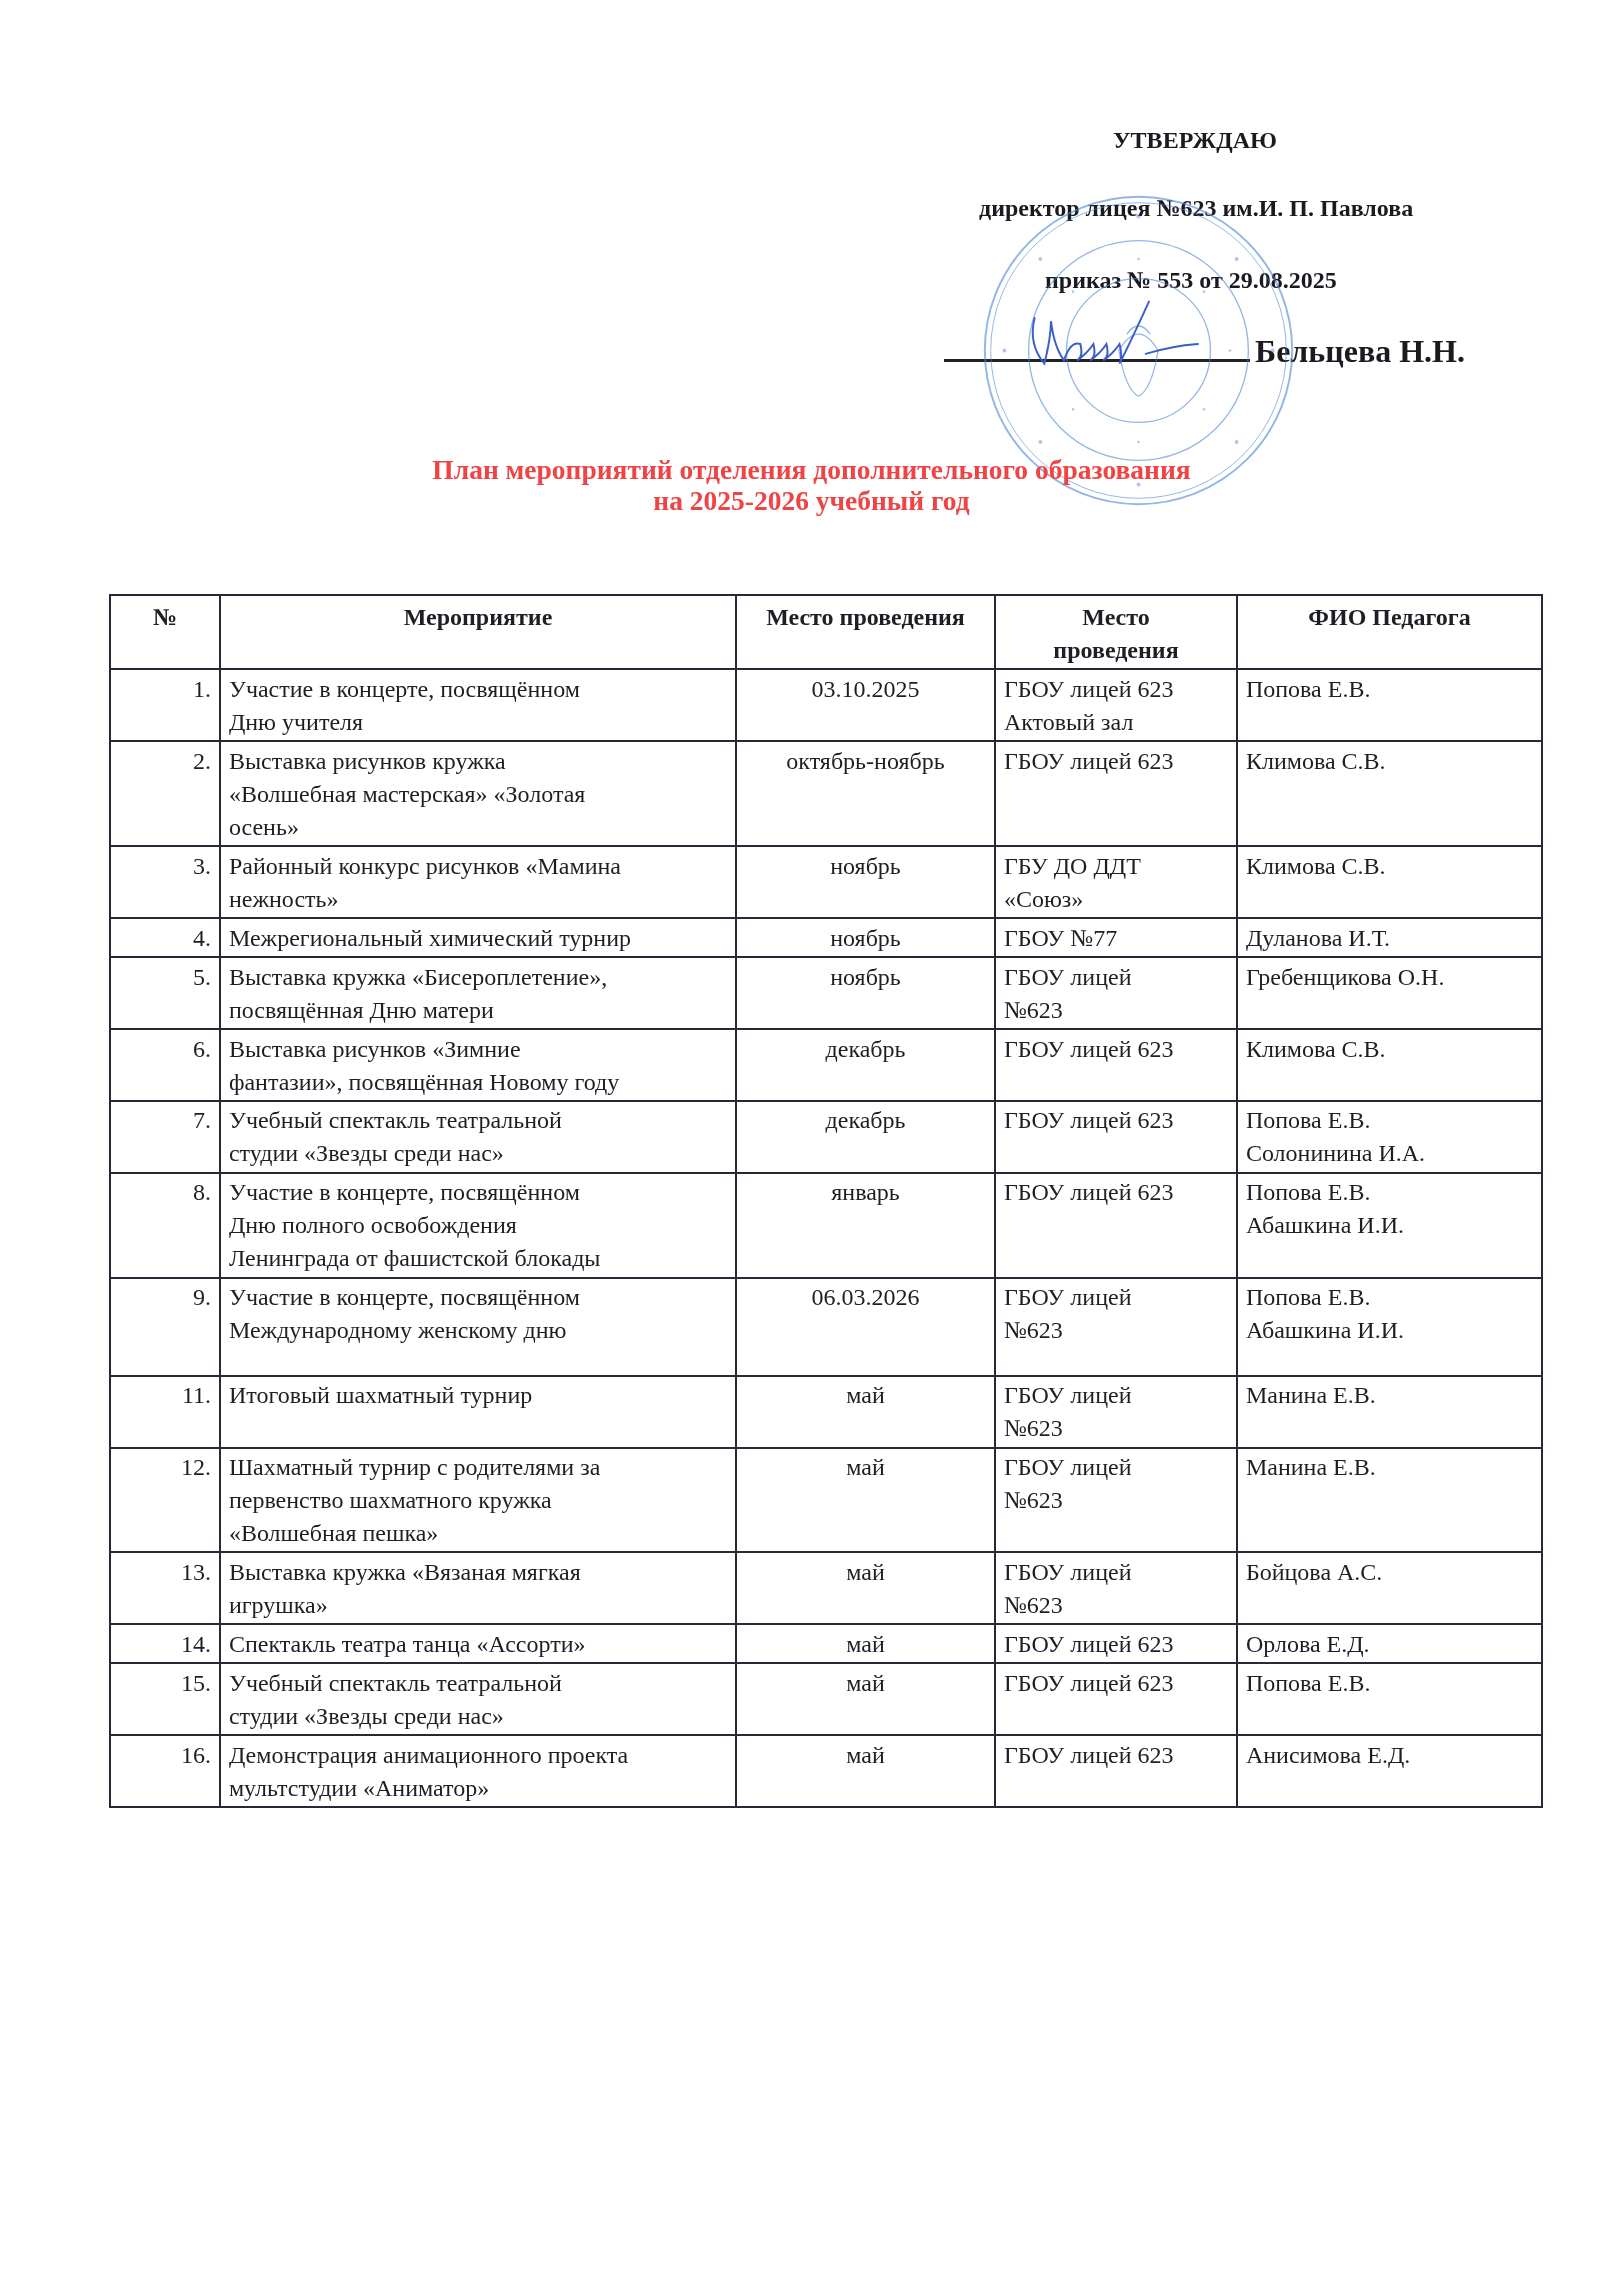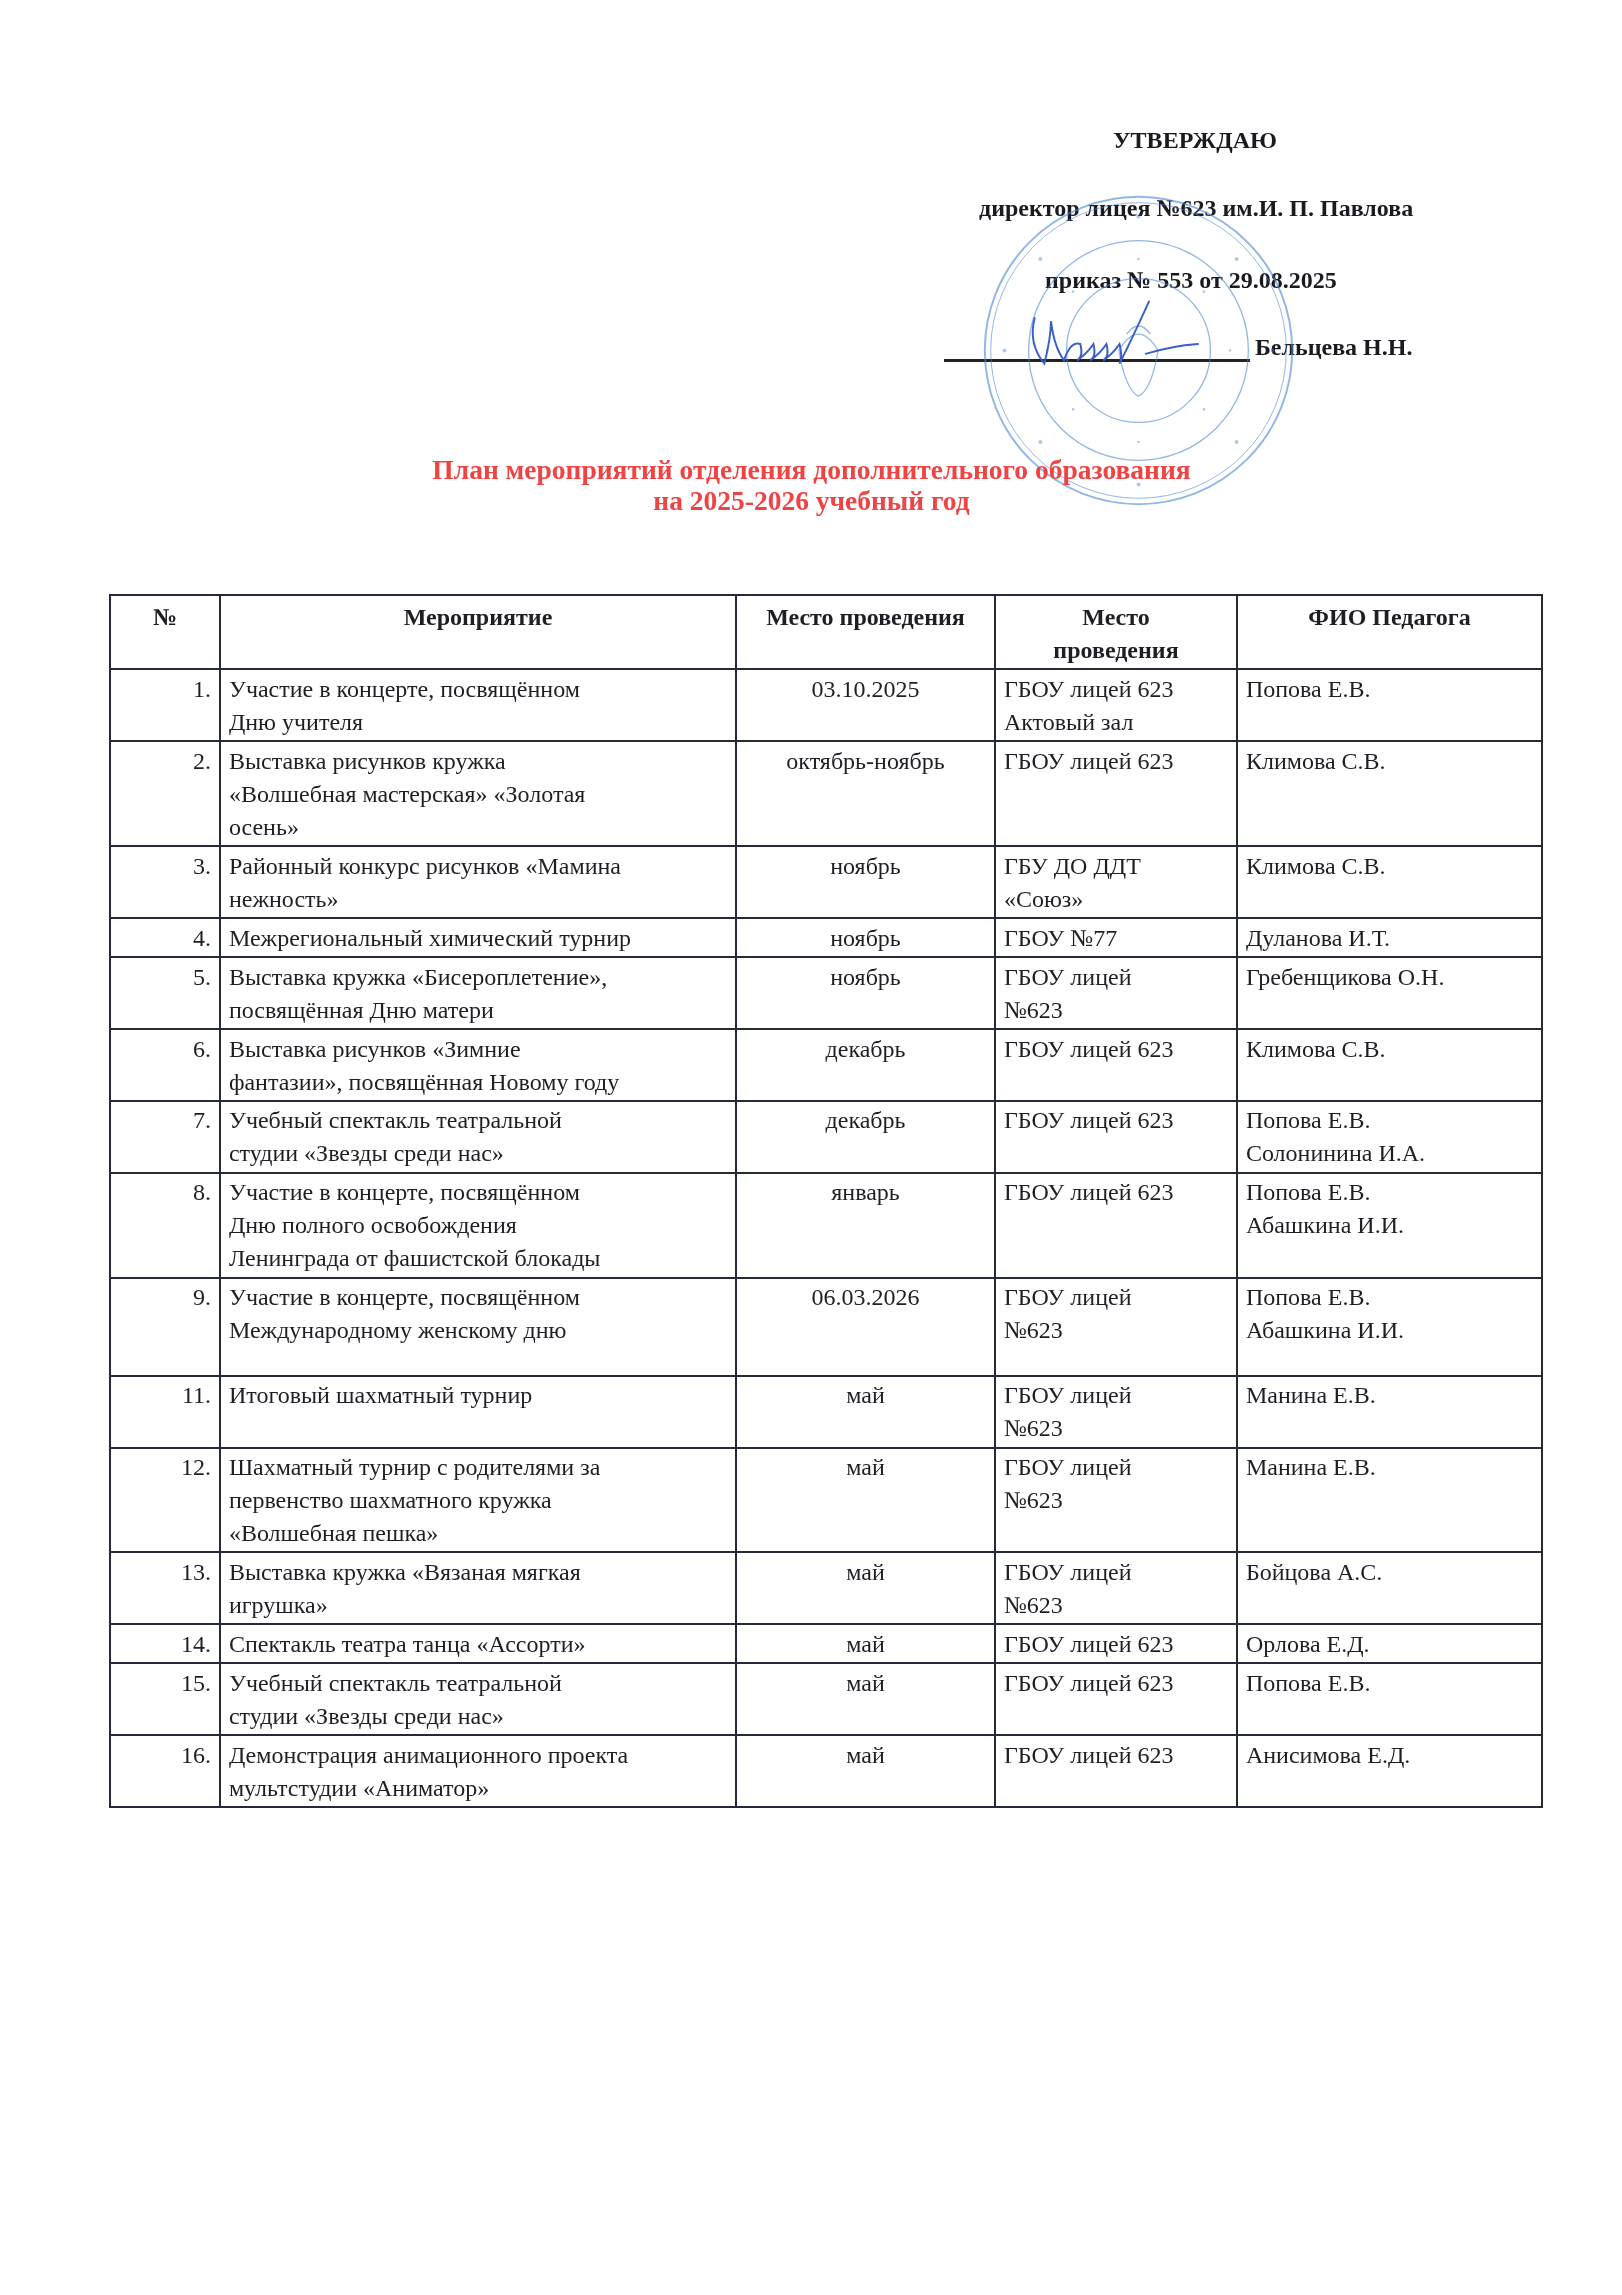--- a/index.html
+++ b/index.html
@@ -7,21 +7,21 @@
     width: 1623px; height: 2295px; position: relative; overflow: hidden;
     font-family: "Liberation Serif", "DejaVu Serif", serif; color: #1e1e24;
   }
   .approve {
     position: absolute; font-weight: bold; font-size: 24px; line-height: 1;
     white-space: nowrap; color: #1a1a20;
   }
   #approve-title { left: 1113px; top: 128px; }
   #approve-position { left: 979px; top: 196px; }
   #approve-order { left: 1045px; top: 268px; }
-  #approve-name { left: 1255px; top: 335px; font-size: 24px; }
+  #approve-name { left: 1255px; top: 335px; font-size: 32px; }
   #sign-line { position: absolute; left: 944px; top: 359px; width: 306px; height: 2.6px; background: #222; }
 
   #stamp { position: absolute; left: 975px; top: 187px; width: 327px; height: 327px; pointer-events: none; }
   #signature { position: absolute; left: 1015px; top: 298px; width: 196px; height: 79px; pointer-events: none; }
 
   .doc-title {
     position: absolute; left: 0; width: 1623px; text-align: center;
     font-weight: bold; font-size: 27.5px; line-height: 1; color: #ef4444;
   }
   #title-1 { top: 456px; }

